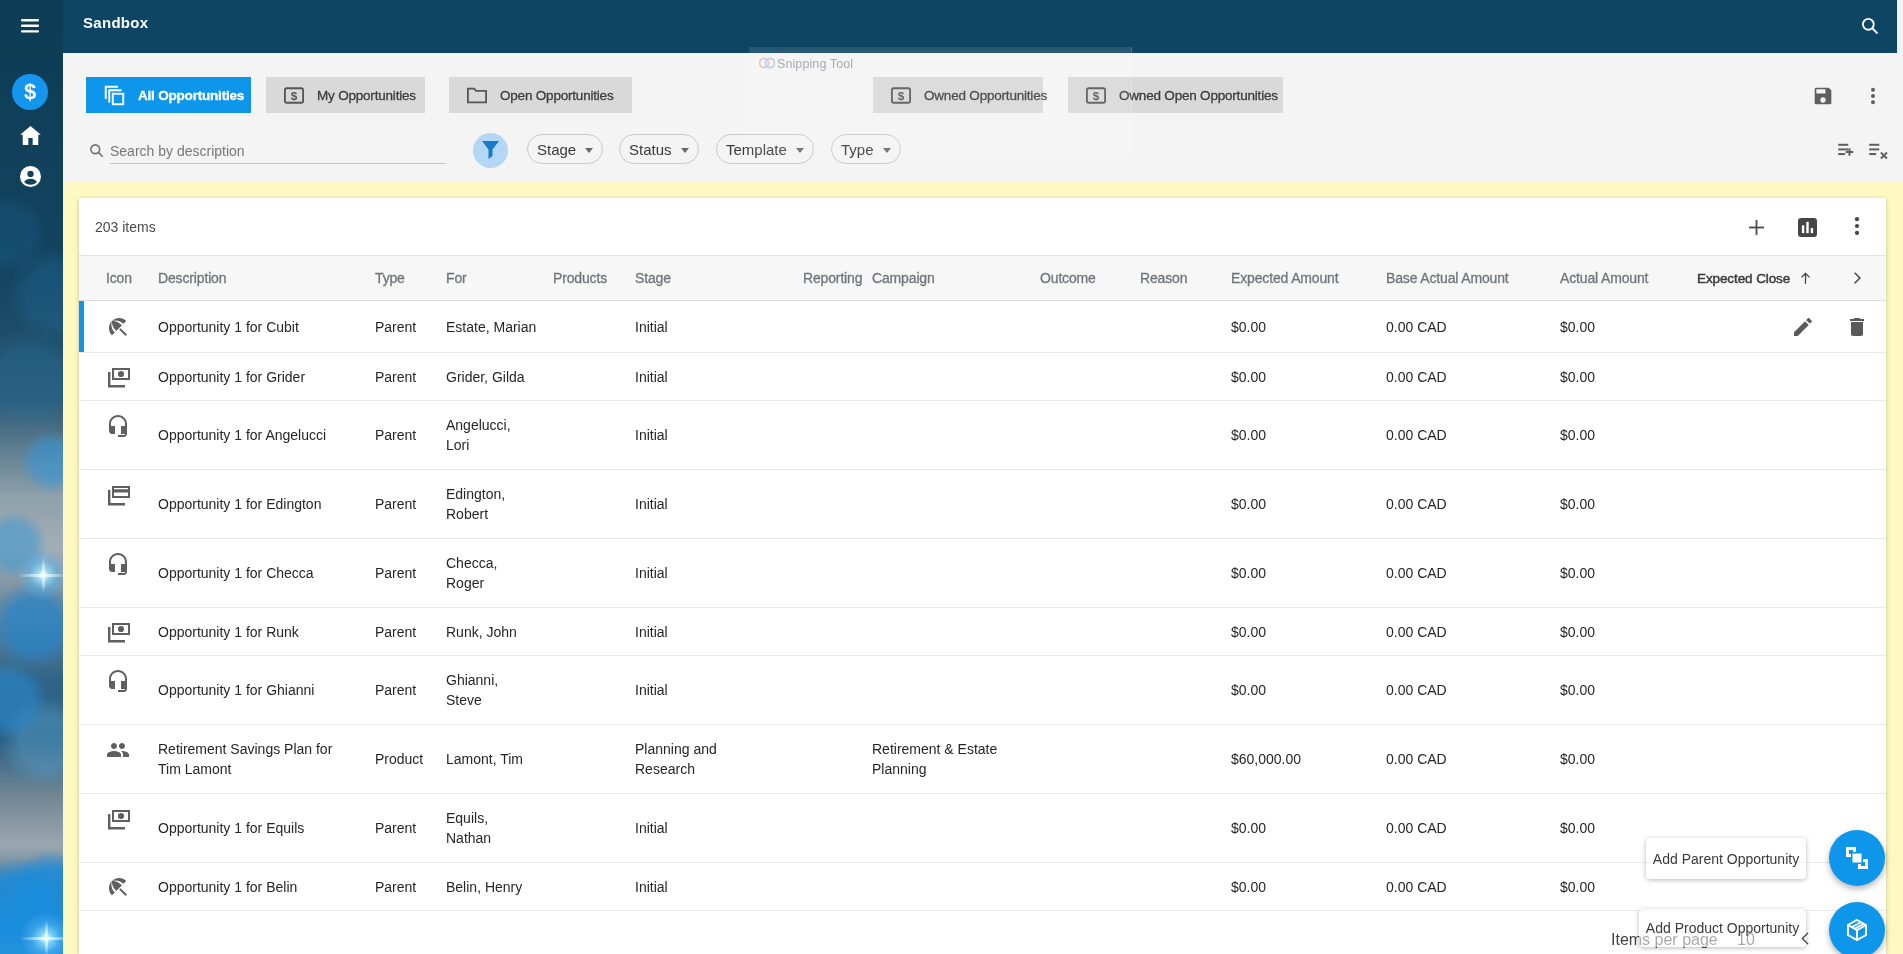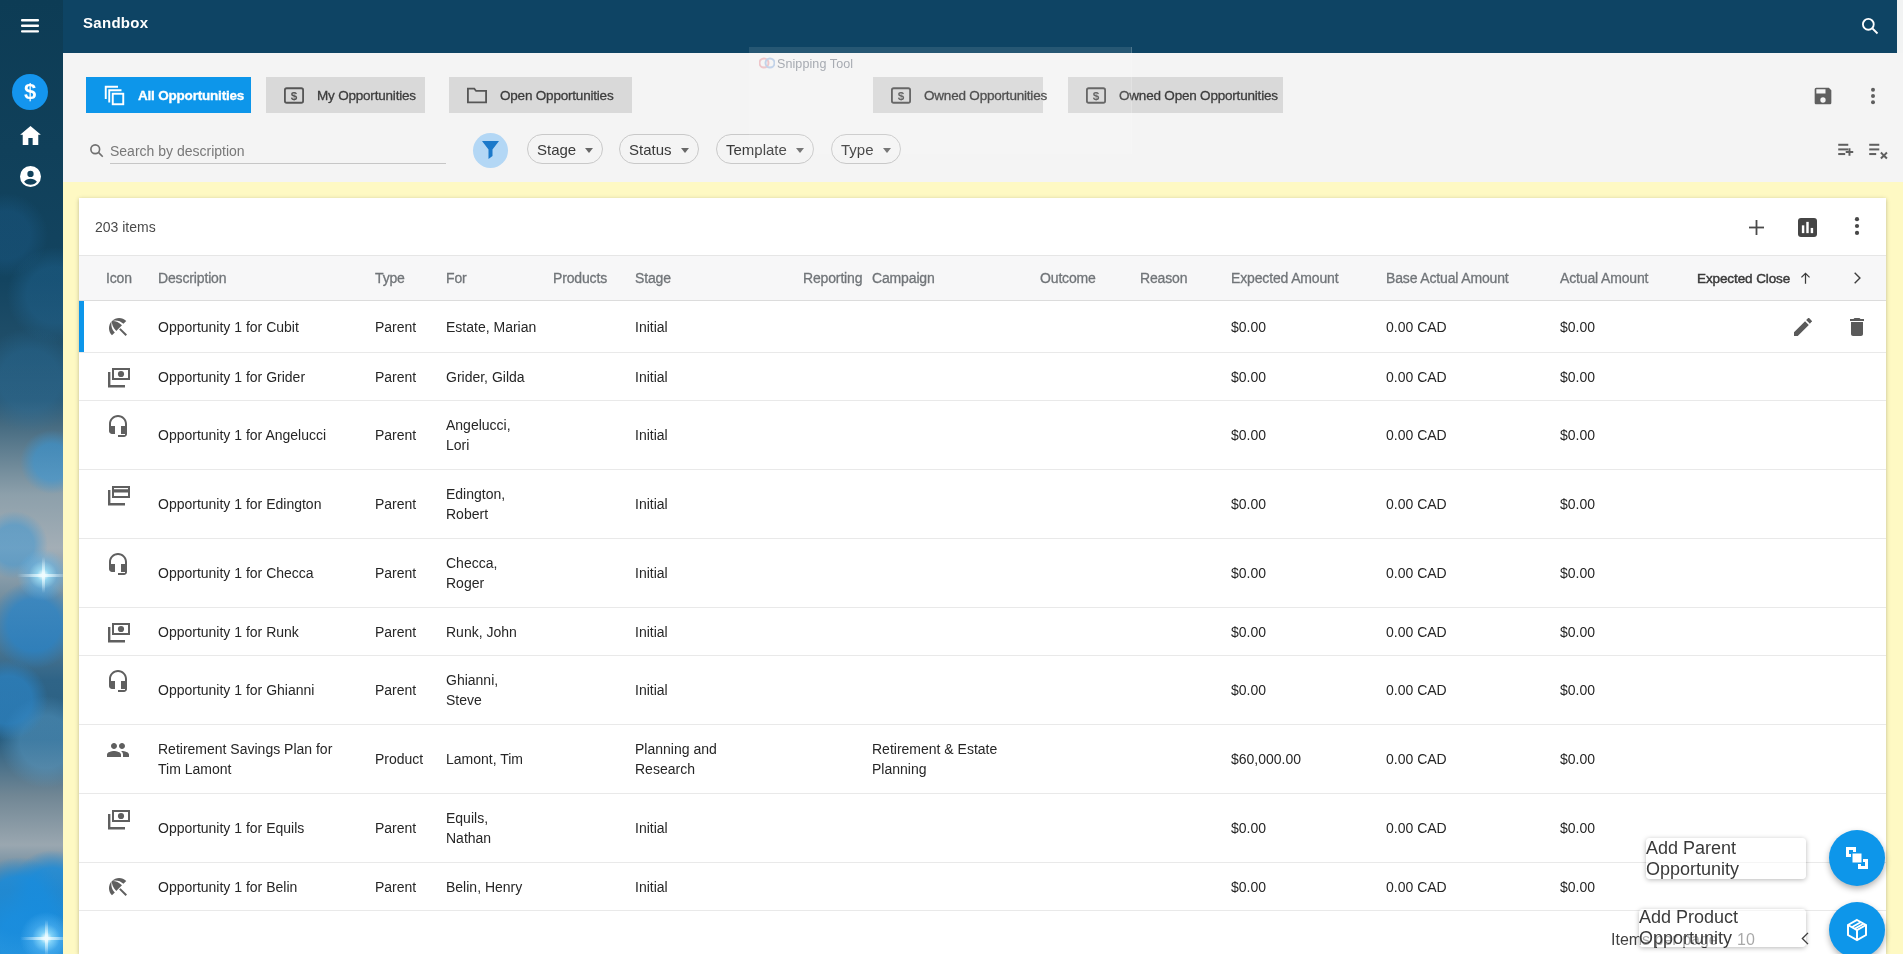--- a/index.html
+++ b/index.html
@@ -47,21 +47,21 @@
   #card { position:absolute; left:16px; top:16px; width:1807px; height:756px; background:#fff; box-shadow:0 1px 4px rgba(0,0,0,.25); }
   .thead { position:absolute; left:0; top:57px; width:100%; height:46px; background:#f7f7f8; border-top:1px solid #e6e6e6; border-bottom:1px solid #dcdcdc; }
   .th { position:absolute; top:50%; transform:translateY(-50%); font-size:14px; color:#717579; white-space:nowrap; letter-spacing:-0.15px; -webkit-text-stroke:0.3px #717579; }
   .row { position:absolute; left:0; width:100%; }
   .cell { position:absolute; top:50%; transform:translateY(-50%); font-size:14px; color:#262626; white-space:pre; line-height:20px; }
   .rowicon { position:absolute; left:27px; top:50%; transform:translateY(-50%); width:24px; height:24px; }
   .row.two .rowicon { top:25px; }
 
   
   .tooltip { position:absolute; background:rgba(255,255,255,.55); border-radius:4px; box-shadow:0 1px 5px rgba(0,0,0,.28);
-             font-size:18px; color:#3a3a3a; display:flex; align-items:center; justify-content:center; z-index:8; }
+             font-size:14px; color:#3a3a3a; display:flex; align-items:center; justify-content:center; z-index:8; }
   .fab { position:absolute; width:56px; height:56px; border-radius:50%; background:#0d96ea; box-shadow:0 3px 6px rgba(0,0,0,.3);
          display:flex; align-items:center; justify-content:center; z-index:9; }
 
   
   #ghost { position:absolute; left:749px; top:47px; width:383px; height:107px; background:rgba(255,255,255,.10);
            border-right:1px solid rgba(255,255,255,.18); z-index:7; }
   #ghost .snip { position:absolute; left:28px; top:10px; font-size:12.5px; color:rgba(162,167,174,.95); letter-spacing:.1px; }
 </style>
 </head>
 <body>

